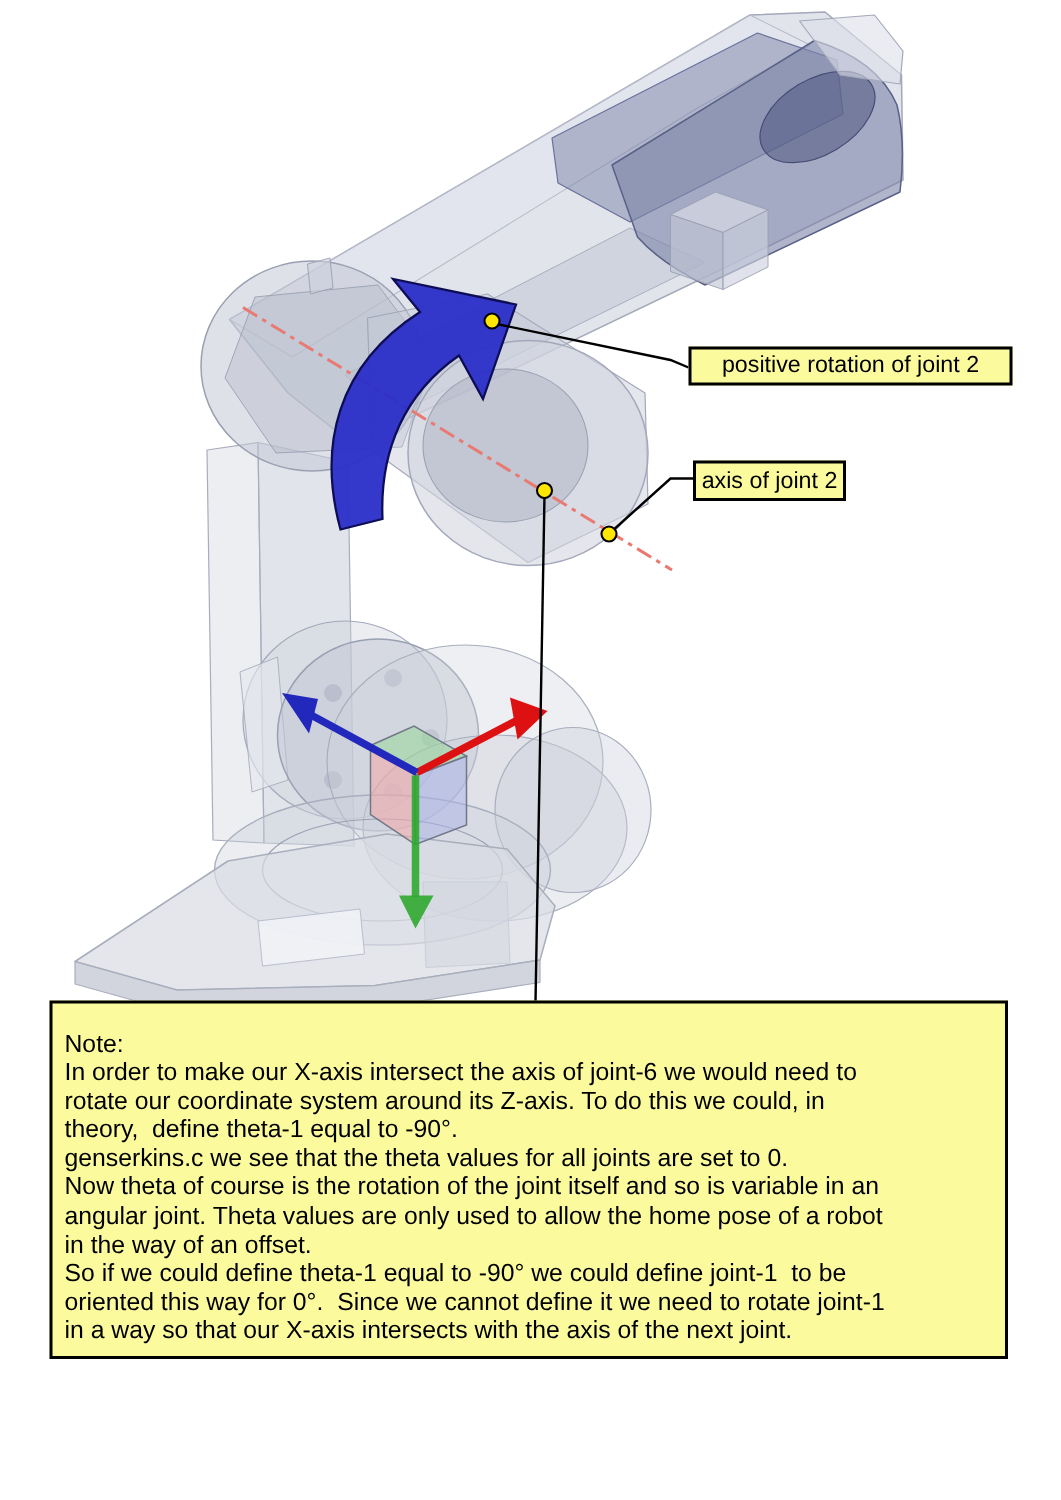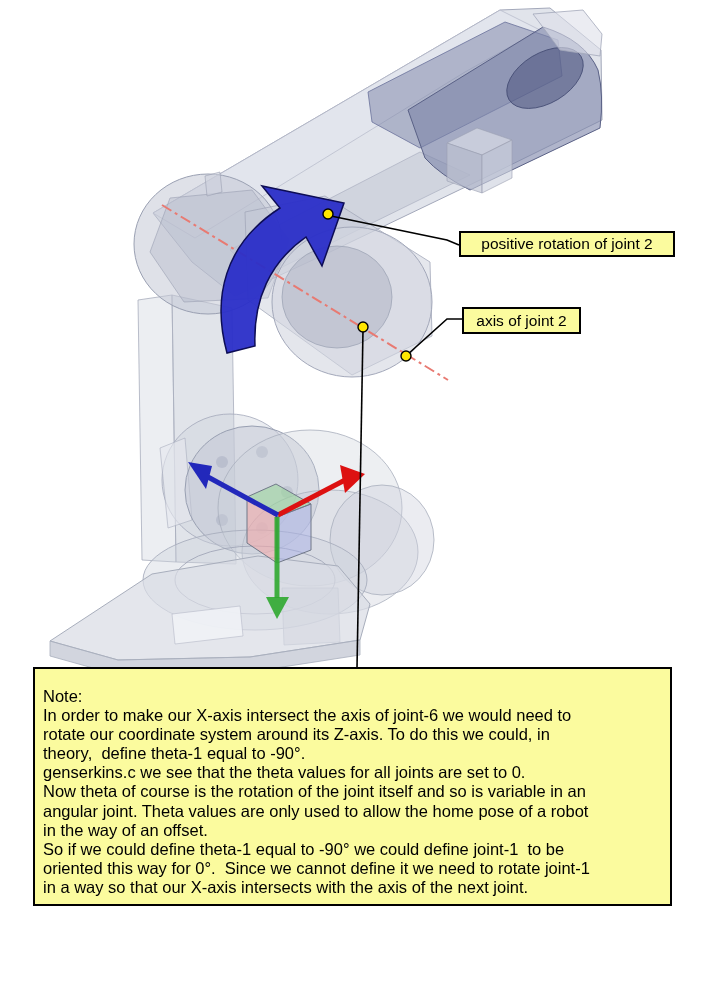--- a/index.html
+++ b/index.html
@@ -7,21 +7,21 @@
     position:relative;width:707px;height:1000px;background:#ffffff;
     font-family:"Liberation Sans", sans-serif;overflow:hidden;border-radius:27px;
   }
   .canvas svg{position:absolute;left:0;top:0;}
   .callout-label{
     position:absolute;display:flex;align-items:center;justify-content:center;
     background:var(--label-bg);border:2px solid var(--label-border);
     color:#000;font-size:15.5px;white-space:pre;box-sizing:border-box;
   }
   #label-rotation{left:459px;top:231px;width:216px;height:26px;}
-  #label-axis{left:462px;top:307px;width:119px;height:27px;}
+  #label-axis{left:462px;top:307px;width:102px;height:27px;}
   .note-box{
     position:absolute;left:33px;top:667px;width:639px;height:239px;
     background:var(--label-bg);border:2px solid var(--label-border);
     box-sizing:border-box;padding:18px 8px;color:#000;
     font-size:16.5px;line-height:19.1px;overflow:hidden;
   }
   .note-line{white-space:pre;}
 </style>
 </head>
 <body>

